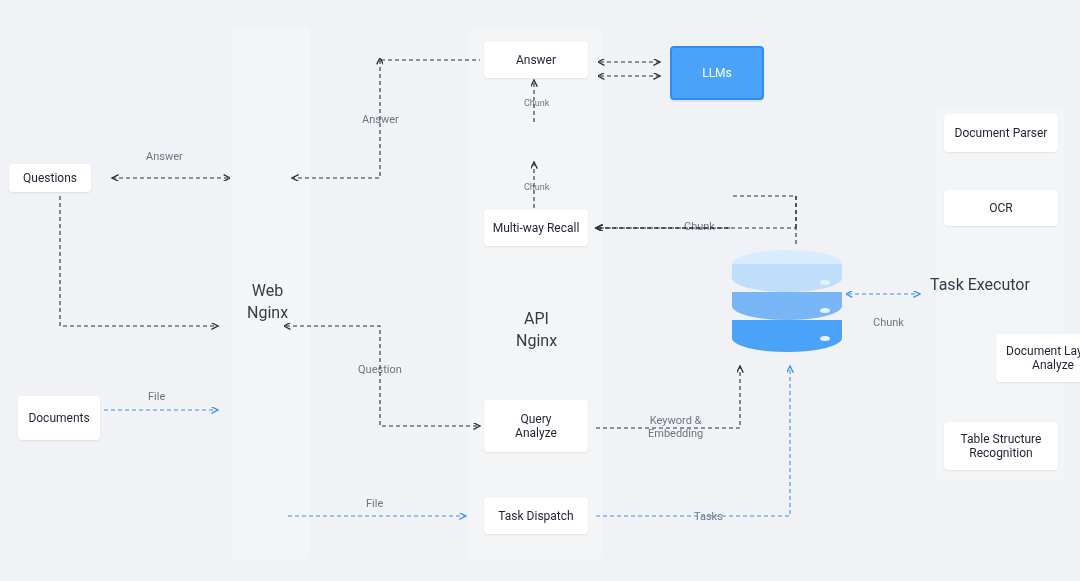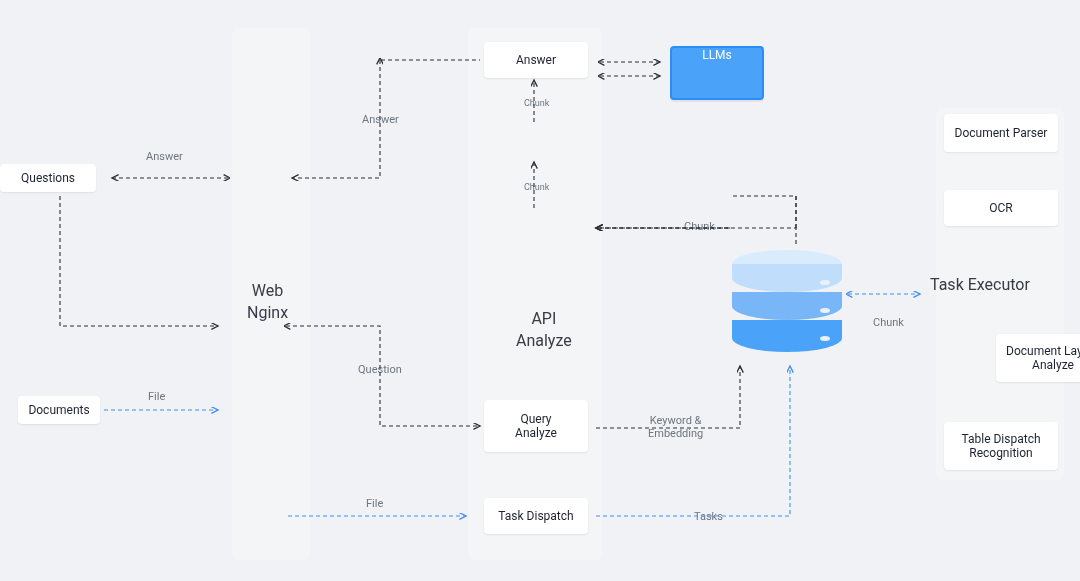--- a/index.html
+++ b/index.html
@@ -1,19 +1,19 @@
 <!DOCTYPE html>
 <html><head>
 <meta charset="utf-8">
 <style>
 html,body{margin:0;padding:0;width:1080px;height:581px;background:#f1f2f5;font-family:-apple-system,BlinkMacSystemFont,"Segoe UI",Roboto,Arial,sans-serif;overflow:hidden}
 .canvas{position:relative;width:1080px;height:581px}
 .col-bg{position:absolute;background:#f4f5f7;border-radius:6px}
 .node{position:absolute;background:#fff;border-radius:4px;box-shadow:0 1px 2px rgba(0,0,0,.08);font-size:12px;color:#1d2330;display:flex;align-items:center;justify-content:center;text-align:center;padding:4px 6px;box-sizing:border-box}
-.llm{position:absolute;background:#4ba2f9;border:2px solid #2b8ef6;border-radius:4px;color:#fff;font-size:12px;display:flex;align-items:flex-start;justify-content:center;box-shadow:0 2px 0 rgba(0,0,0,.06)}
+.llm{position:absolute;background:#4ba2f9;border:2px solid #2b8ef6;border-radius:4px;color:#fff;font-size:12px;display:flex;align-items:center;justify-content:center;box-shadow:0 2px 0 rgba(0,0,0,.06)}
 .label{position:absolute;font-size:11px;color:#6e7680;white-space:nowrap}
 .label.sm{font-size:9px}
 .col-label{position:absolute;font-size:16px;color:#363b45;text-align:center;line-height:1.4}
 .db{position:absolute;width:110px;height:110px}
 .db .top{position:absolute;left:0;top:0;width:110px;height:28px;border-radius:55px/14px;background:#d9ecfd}
 .db .s1{position:absolute;left:0;top:14px;width:110px;height:28px;background:#c0defb;border-radius:0 0 55px 55px/0 0 14px 14px}
 .db .s2{position:absolute;left:0;top:42px;width:110px;height:28px;background:#79b6f7;border-radius:0 0 55px 55px/0 0 14px 14px}
 .db .s3{position:absolute;left:0;top:70px;width:110px;height:32px;background:#4ba2f9;border-radius:0 0 55px 55px/0 0 14px 14px}
 .db .dot{position:absolute;left:88px;width:10px;height:5px;border-radius:50%;background:#e8f2fd}
 svg.wires{position:absolute;left:0;top:0;width:1080px;height:581px;pointer-events:none}
@@ -23,31 +23,34 @@
 
 <div class="canvas">
 
   <div class="col-bg" style="left:232px;top:28px;width:78px;height:532px"></div>
   <div class="col-bg" style="left:468px;top:28px;width:134px;height:532px"></div>
   <div class="col-bg" style="left:936px;top:108px;width:128px;height:372px"></div>
 
   <div class="col-label" style="left:247px;top:280px;white-space:pre-line">Web
 Nginx</div>
   <div class="col-label" style="left:516px;top:308px;white-space:pre-line">API
-Analyze</div>
+Nginx</div>
 
-  <div class="node" style="left:0;top:164px;width:96px;height:28px">
+  <div class="node" style="left:9px;top:164px;width:82px;height:28px">
       <span>Questions</span>
     </div>
-  <div class="node" style="left:18px;top:396px;width:82px;height:28px">
+  <div class="node" style="left:18px;top:396px;width:82px;height:44px">
       <span>Documents</span>
     </div>
 
   <div class="node" style="left:484px;top:42px;width:104px;height:36px">
       <span>Answer</span>
+    </div>
+  <div class="node" style="left:484px;top:210px;width:104px;height:36px">
+      <span>Multi-way Recall</span>
     </div>
   <div class="node" style="left:484px;top:400px;width:104px;height:52px;white-space:pre-line"><span>Query
 Analyze</span></div>
   <div class="node" style="left:484px;top:498px;width:104px;height:36px">
       <span>Task Dispatch</span>
     </div>
 
   <div class="llm" style="left:670px;top:46px;width:90px;height:50px">
       <span>LLMs</span>
     </div>
@@ -64,21 +67,21 @@
 
   <div class="node" style="left:944px;top:190px;width:114px;height:36px">
       <span>OCR</span>
     </div>
   <div class="node" style="left:944px;top:114px;width:114px;height:38px">
       <span>Document Parser</span>
     </div>
   <div class="col-label" style="left:930px;top:274px">Task Executor</div>
   <div class="node" style="left:996px;top:334px;width:114px;height:48px;white-space:pre-line"><span>Document Layout
 Analyze</span></div>
-  <div class="node" style="left:944px;top:422px;width:114px;height:48px;white-space:pre-line"><span>Table Dispatch
+  <div class="node" style="left:944px;top:422px;width:114px;height:48px;white-space:pre-line"><span>Table Structure
 Recognition</span></div>
 
   <div class="label" style="left:146px;top:150px">Answer</div>
   <div class="label" style="left:362px;top:113px">Answer</div>
   <div class="label" style="left:358px;top:363px">Question</div>
   <div class="label" style="left:148px;top:390px">File</div>
   <div class="label" style="left:366px;top:497px">File</div>
   <div class="label sm" style="left:524px;top:98px">Chunk</div>
   <div class="label sm" style="left:524px;top:182px">Chunk</div>
   <div class="label" style="left:684px;top:220px">Chunk</div>

